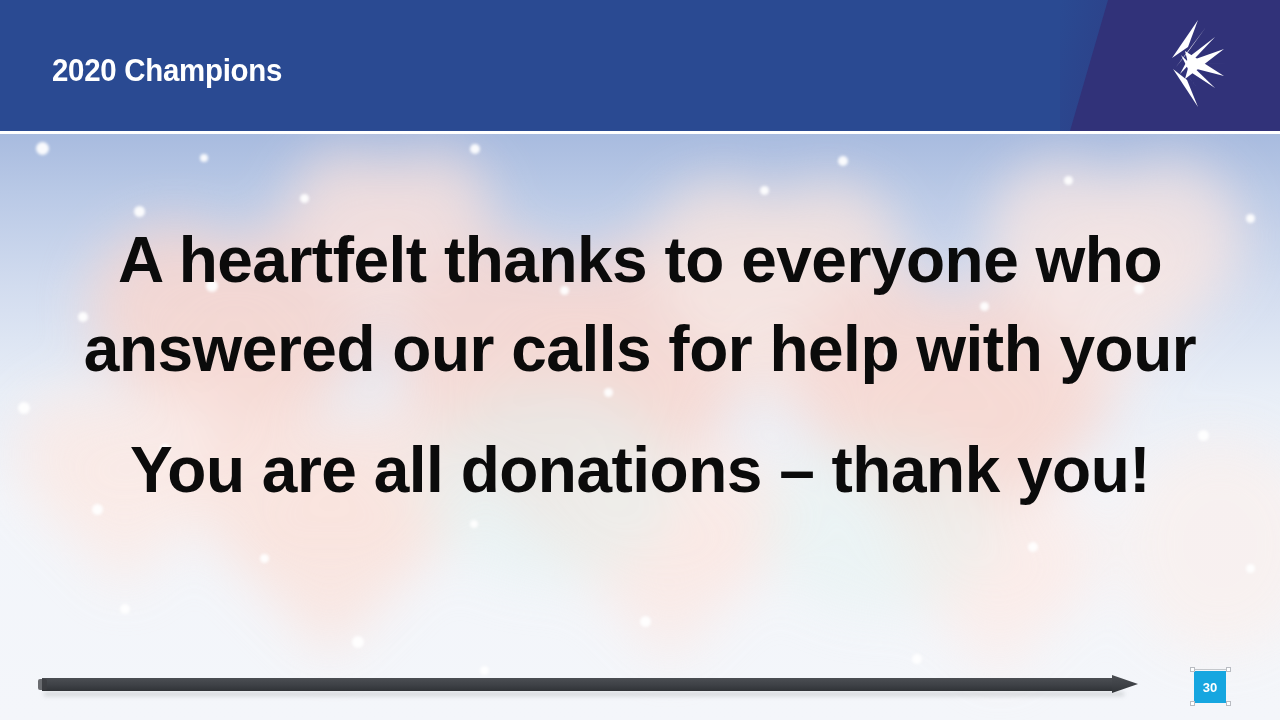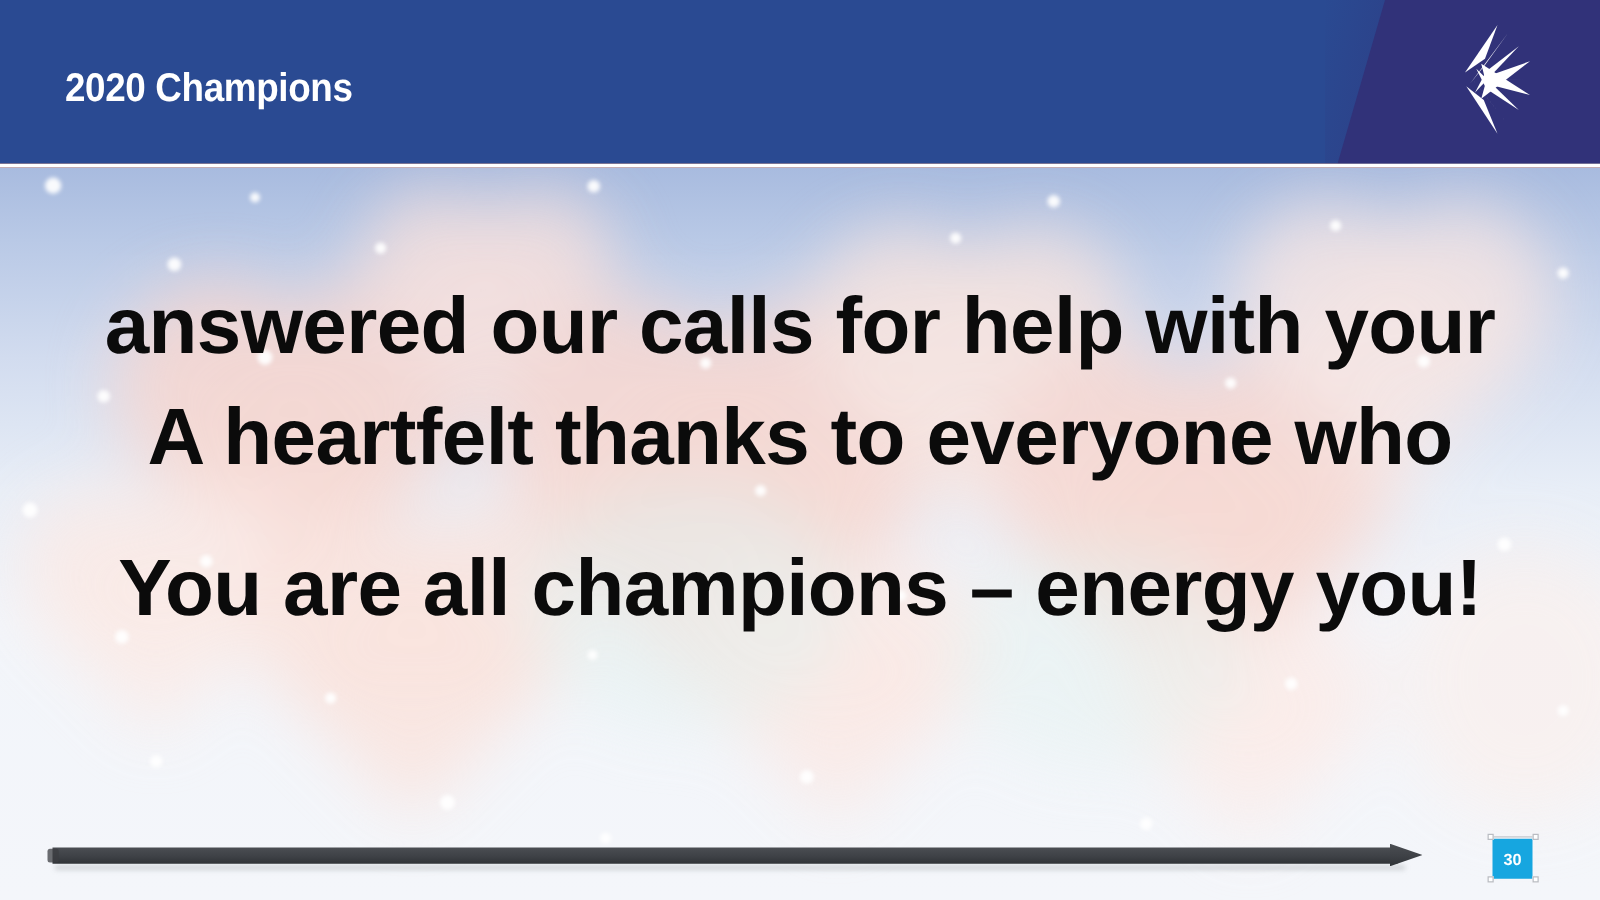--- a/index.html
+++ b/index.html
@@ -9,21 +9,21 @@
   }
   body {
     font-family: "Liberation Sans", sans-serif;
   }
 
   .slide {
     position: relative;
     width: 1280px;
     height: 720px;
     overflow: hidden;
-    background: #c2410c;
+    background: #d946ef;
   }
 
   
   .header {
     position: absolute;
     left: 0;
     top: 0;
     width: 1280px;
     height: 131px;
     background: #2a4a92;
@@ -312,23 +312,23 @@
       <div class="dot" style="left:716px; top:338px; width:9px;  height:9px;"></div>
       <div class="dot" style="left:470px; top:386px; width:8px;  height:8px;"></div>
       <div class="dot" style="left:604px; top:254px; width:9px;  height:9px;"></div>
       <div class="dot" style="left:120px; top:470px; width:10px; height:10px;"></div>
       <div class="dot" style="left:480px; top:532px; width:9px;  height:9px;"></div>
       <div class="dot" style="left:912px; top:520px; width:10px; height:10px;"></div>
     </div>
   </div>
 
   <div class="body-text">
+    <div class="para para-1">A heartfelt thanks to everyone who</div>
     <div class="para">answered our calls for help with your</div>
-    <div class="para para-1">A heartfelt thanks to everyone who</div>
-    <div class="para para-2">You are all champions – energy you!</div>
+    <div class="para para-2">You are all donations – thank you!</div>
   </div>
 
   <div class="arrow-bar-wrap">
     <div class="arrow-bar-shadow"></div>
     <div class="arrow-bar-body"></div>
     <div class="arrow-bar-head"></div>
     <div class="arrow-nub"></div>
   </div>
 
   <div class="sel-line-top"></div>

